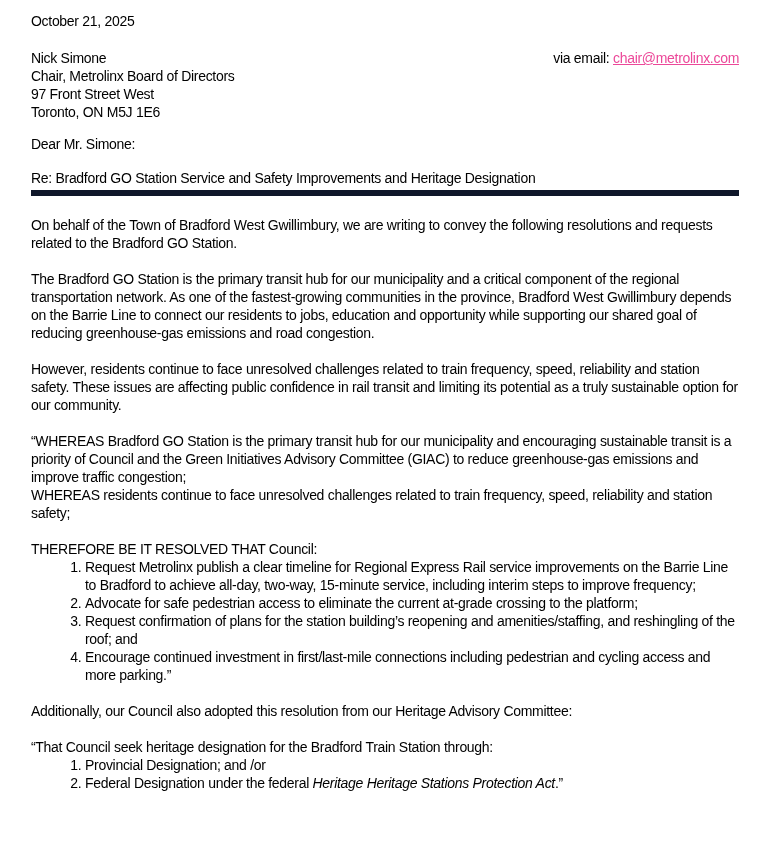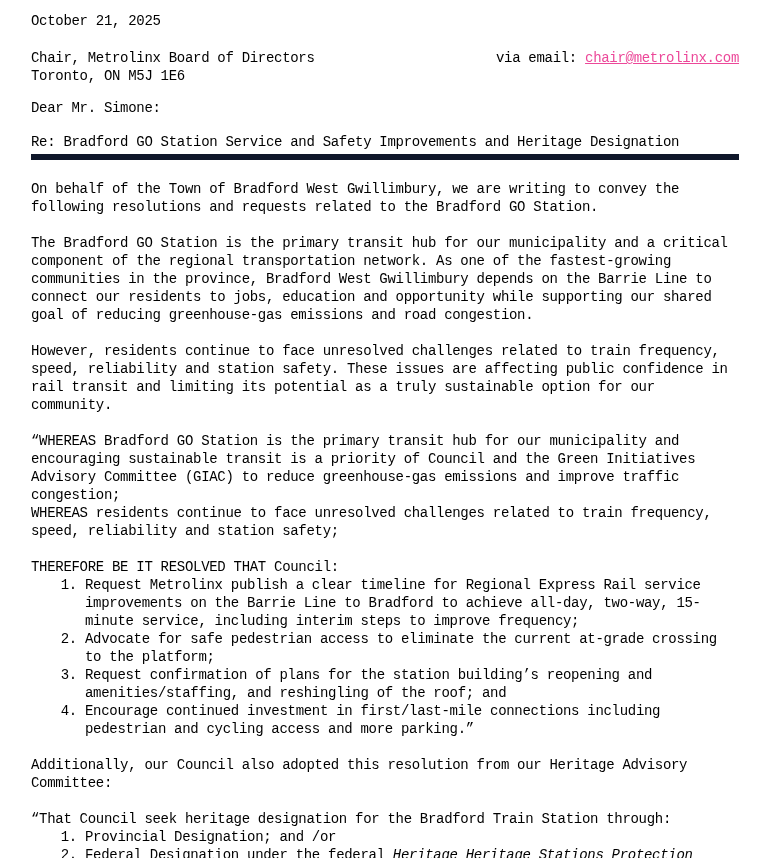--- a/index.html
+++ b/index.html
@@ -3,21 +3,21 @@
 <meta charset="utf-8">
 <style>
   html, body { margin: 0; padding: 0; background: #ffffff; }
   .page {
     width: 769px;
     height: 858px;
     box-sizing: border-box;
     background: #ffffff;
     color: #000000;
     padding: 12px 30px 0 31px;
-    font-family: Liberation Mono, monospace;
+    font-family: Liberation Sans, sans-serif;
     font-size: 14px;
     line-height: 18px;
     letter-spacing: -0.3px;
     overflow: hidden;
   }
   p { margin: 0 0 18px 0; }
   .date-line { margin: 0 0 19px 0; }
   .header-row {
     display: flex;
     justify-content: space-between;
@@ -48,21 +48,23 @@
 </style>
 </head>
 <body>
 
 <div class="page">
 
   <p class="date-line">October 21, 2025</p>
 
   <div class="header-row">
     <div class="recipient-block">
+      <div>Nick Simone</div>
       <div>Chair, Metrolinx Board of Directors</div>
+      <div>97 Front Street West</div>
       <div>Toronto, ON M5J 1E6</div>
     </div>
     <div class="via-email">
       <span>via email: </span><a class="email-link">chair@metrolinx.com</a>
     </div>
   </div>
 
   <p class="salutation">Dear Mr. Simone:</p>
 
   <p class="subject-line">Re: Bradford GO Station Service and Safety Improvements and Heritage Designation</p>

